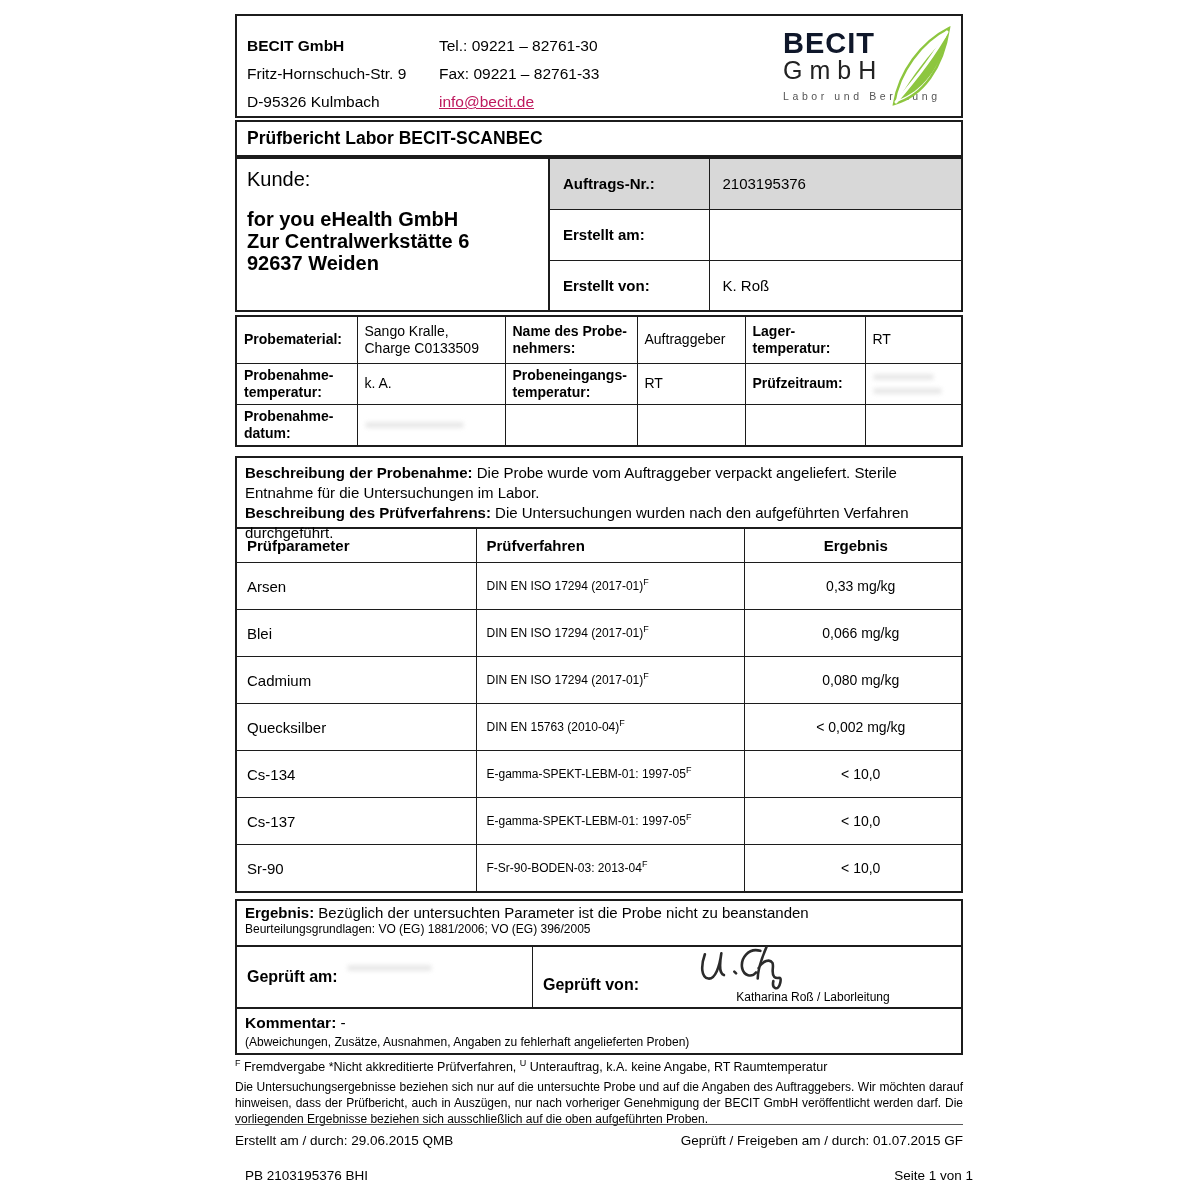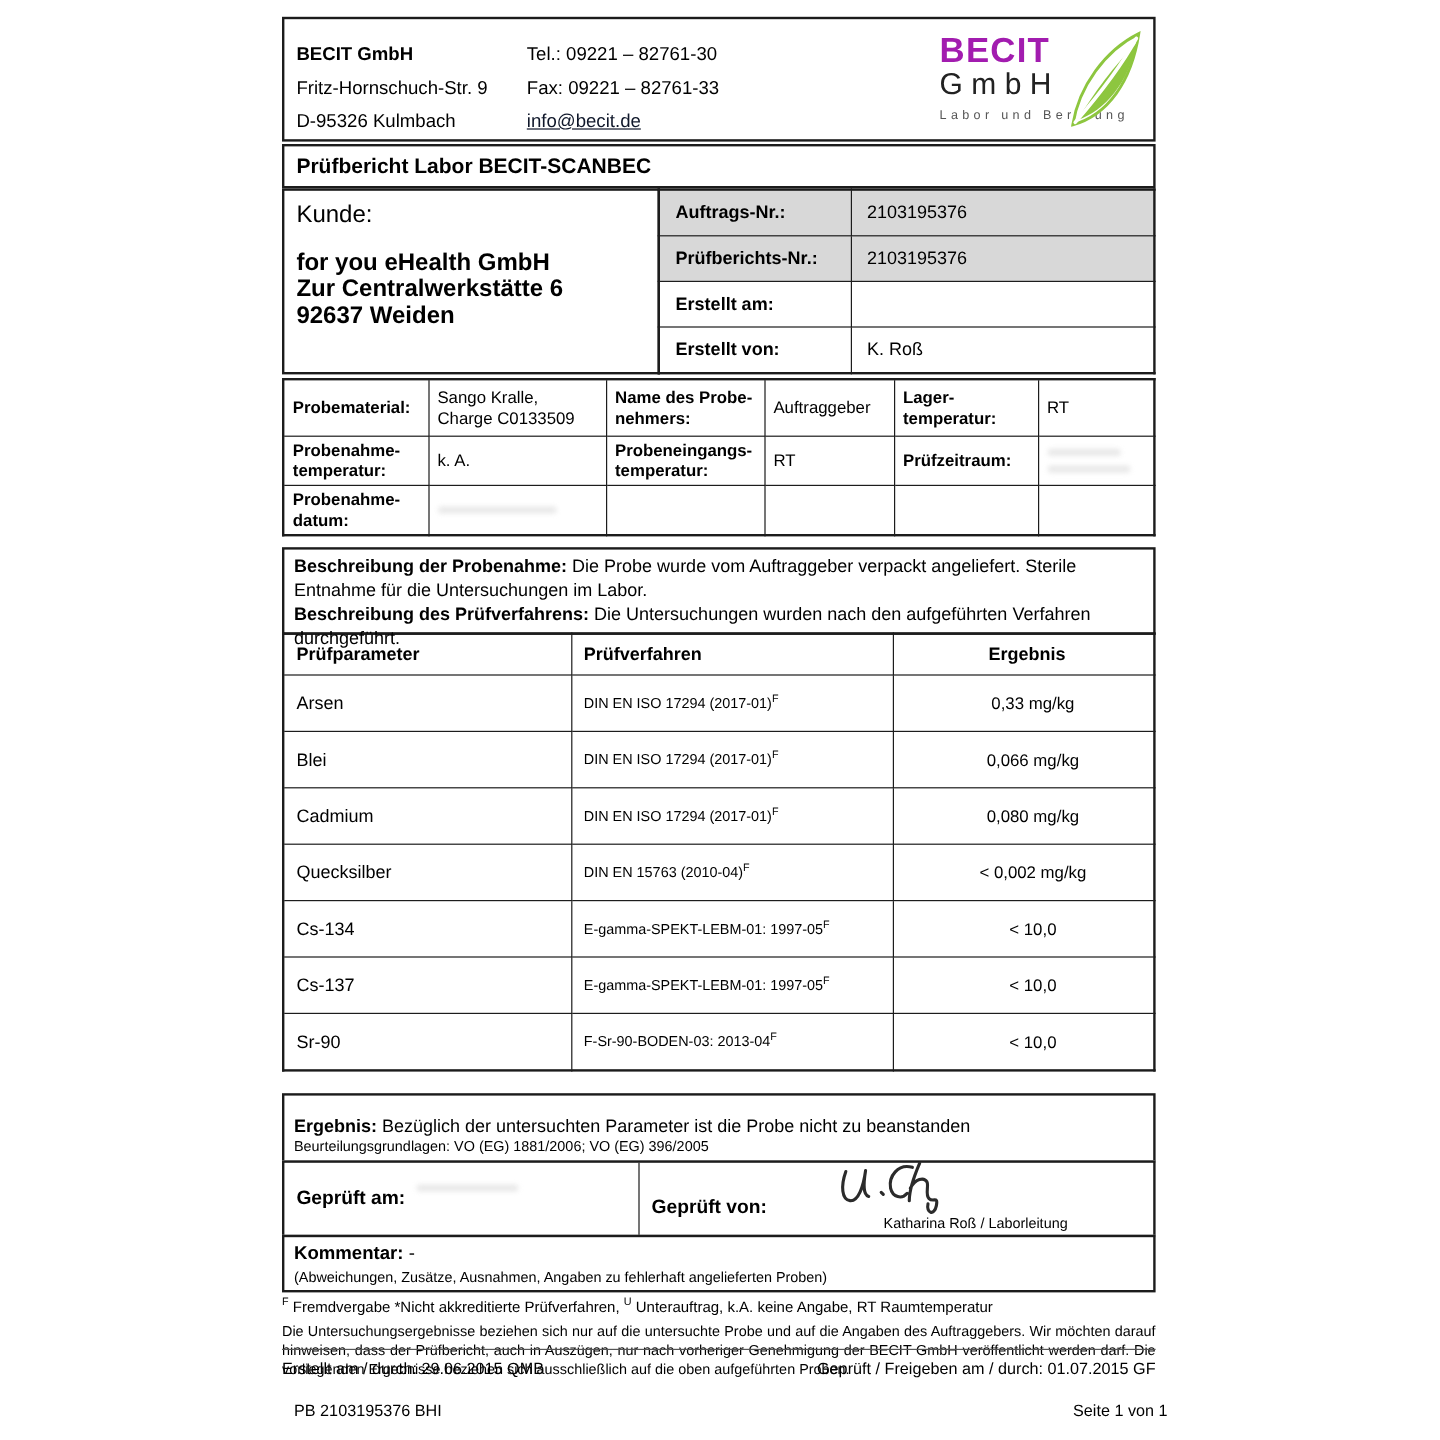--- a/index.html
+++ b/index.html
@@ -12,24 +12,24 @@
     overflow: hidden;
   }
   .page { position: absolute; left: 235px; top: 14px; width: 728px; }
   .bx { border: 2px solid #1c1c1c; background: #fff; }
 
   
   .header-box { height: 104px; display: flex; align-items: flex-end; padding: 11px 10px 0 10px; position: relative; }
   .addr-col { width: 192px; font-size: 15.5px; line-height: 28px; }
   .company-name { font-weight: bold; }
   .contact-col { width: 240px; font-size: 15.5px; line-height: 28px; }
-  .link { color: #0f172a; text-decoration: underline; cursor: pointer; }
+  .link { color: #be185d; text-decoration: underline; cursor: pointer; }
 
   .logo { position: absolute; right: 10px; top: 14px; width: 168px; height: 84px; }
-  .logo-name { font-weight: bold; font-size: 29px; letter-spacing: 1px; line-height: 27px; color: #a21caf; }
+  .logo-name { font-weight: bold; font-size: 29px; letter-spacing: 1px; line-height: 27px; color: #0f172a; }
   .logo-suffix { font-size: 25px; letter-spacing: 7px; line-height: 26px; color: #222; }
   .logo-tag { font-size: 10.5px; letter-spacing: 3.6px; color: #555; margin-top: 7px; white-space: nowrap; }
   .leaf { position: absolute; right: -2px; top: -6px; }
 
   
   .title-box { margin-top: 2px; height: 37px; display: flex; align-items: center; padding: 0 10px; font-size: 17.5px; font-weight: bold; }
 
   
   .customer-row { display: flex; height: 155px; }
   .kunde-box { width: 315px; border: 2px solid #1c1c1c; padding: 9px 10px; font-size: 20px; }
@@ -64,21 +64,21 @@
   .results-table th { font-size: 15px; font-weight: bold; text-align: left; padding: 0 10px; height: 35px; }
   .results-table th.res, .results-table td.res { text-align: center; padding-left: 16px; }
   .results-table col.p { width: 240px; } .results-table col.m { width: 268px; }
   .results-table td { height: 36px; }
   .results-table td.param { font-size: 15px; padding: 0 10px; }
   .results-table td.method { font-size: 12px; padding: 16px 10px; }
   .results-table td.res { font-size: 14px; }
   sup { font-size: 9px; vertical-align: super; line-height: 0; }
 
   
-  .ergebnis-box { margin-top: 18px; height: 58px; padding: 17px 8px; }
+  .ergebnis-box { margin-top: 6px; height: 48px; padding: 3px 8px; }
   .erg-line { font-size: 15px; }
   .erg-line b { font-weight: bold; }
   .erg-basis { font-size: 12px; margin-top: 1px; }
 
   .kommentar-box { margin-top: -2px; height: 48px; padding: 5px 8px; }
   .kom-line { font-size: 15.5px; }
   .kom-line b { font-weight: bold; }
   .kom-note { font-size: 12px; margin-top: 3px; }
 
   .approval-box { margin-top: -2px; height: 64px; display: flex; }
@@ -134,24 +134,20 @@
       <div class="kunde-name">
         <div>for you eHealth GmbH</div>
         <div>Zur Centralwerkstätte 6</div>
         <div>92637 Weiden</div>
       </div>
     </div>
     <table class="order-table">
       <tbody>
           <tr class="shaded">
         <td class="lbl">Auftrags-Nr.:</td>
-        <td>2103195376</td>
-      </tr>
-      <tr class="shaded">
-        <td class="lbl">Prüfberichts-Nr.:</td>
         <td>2103195376</td>
       </tr>
       <tr>
         <td class="lbl">Erstellt am:</td>
         <td></td>
       </tr>
       <tr>
         <td class="lbl">Erstellt von:</td>
         <td>K. Roß</td>
       </tr>

